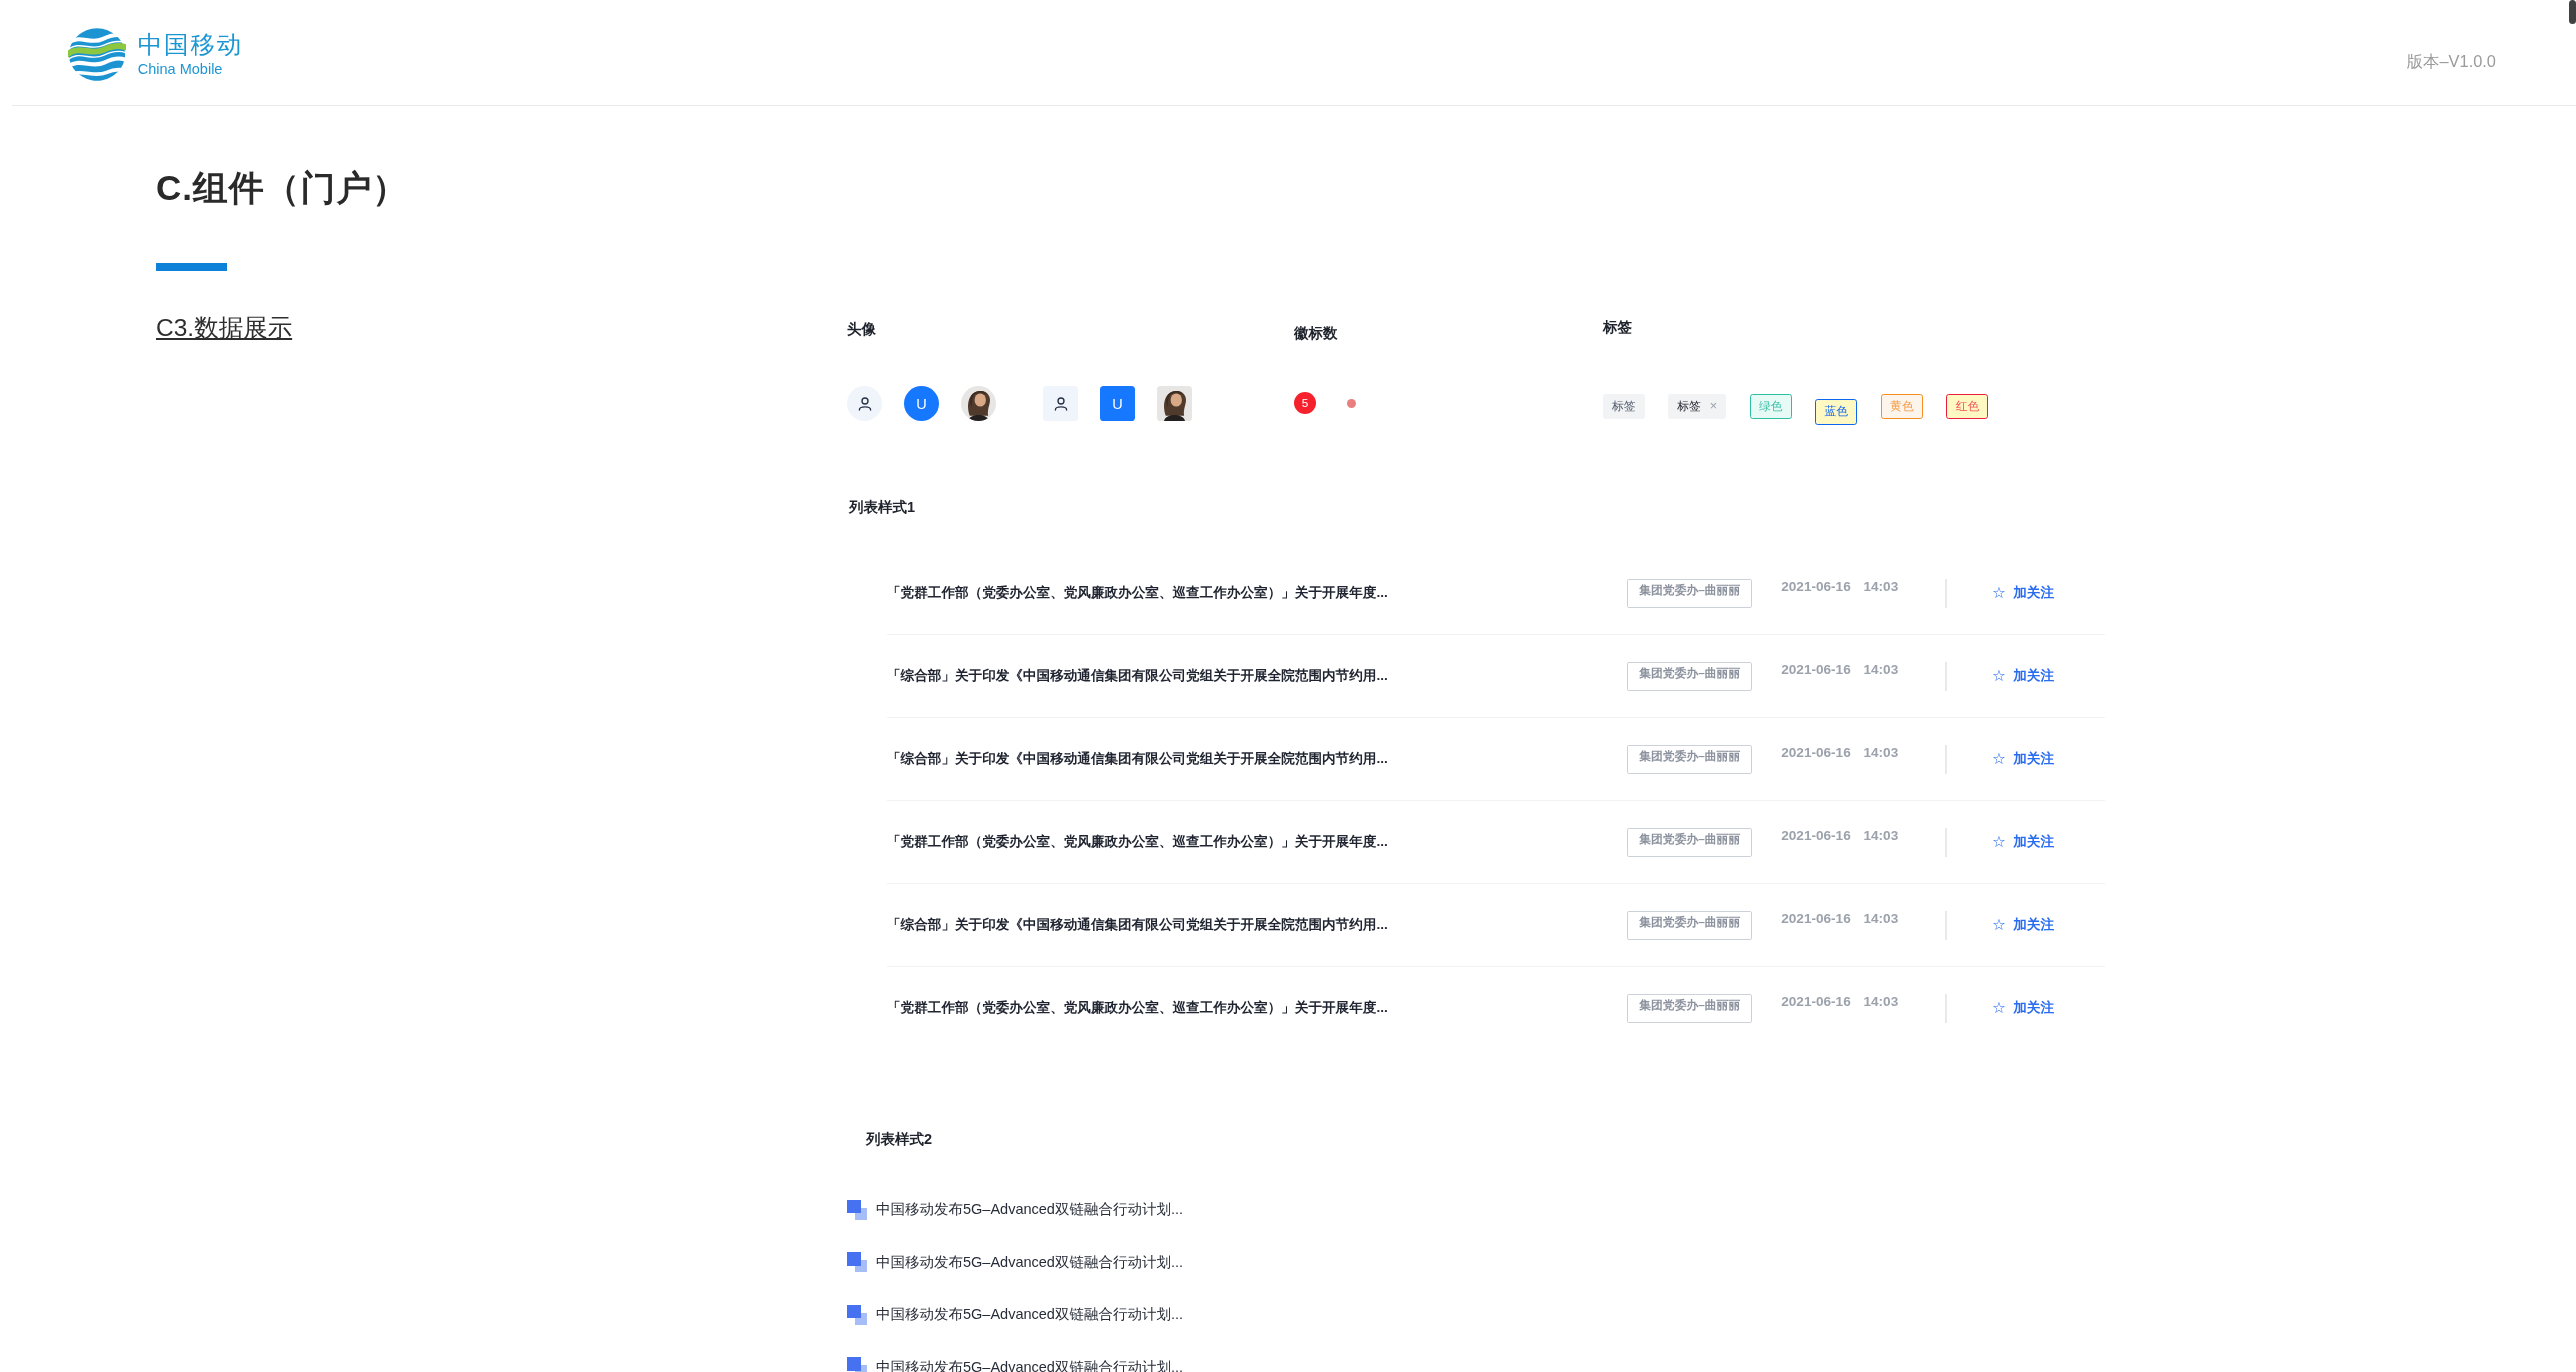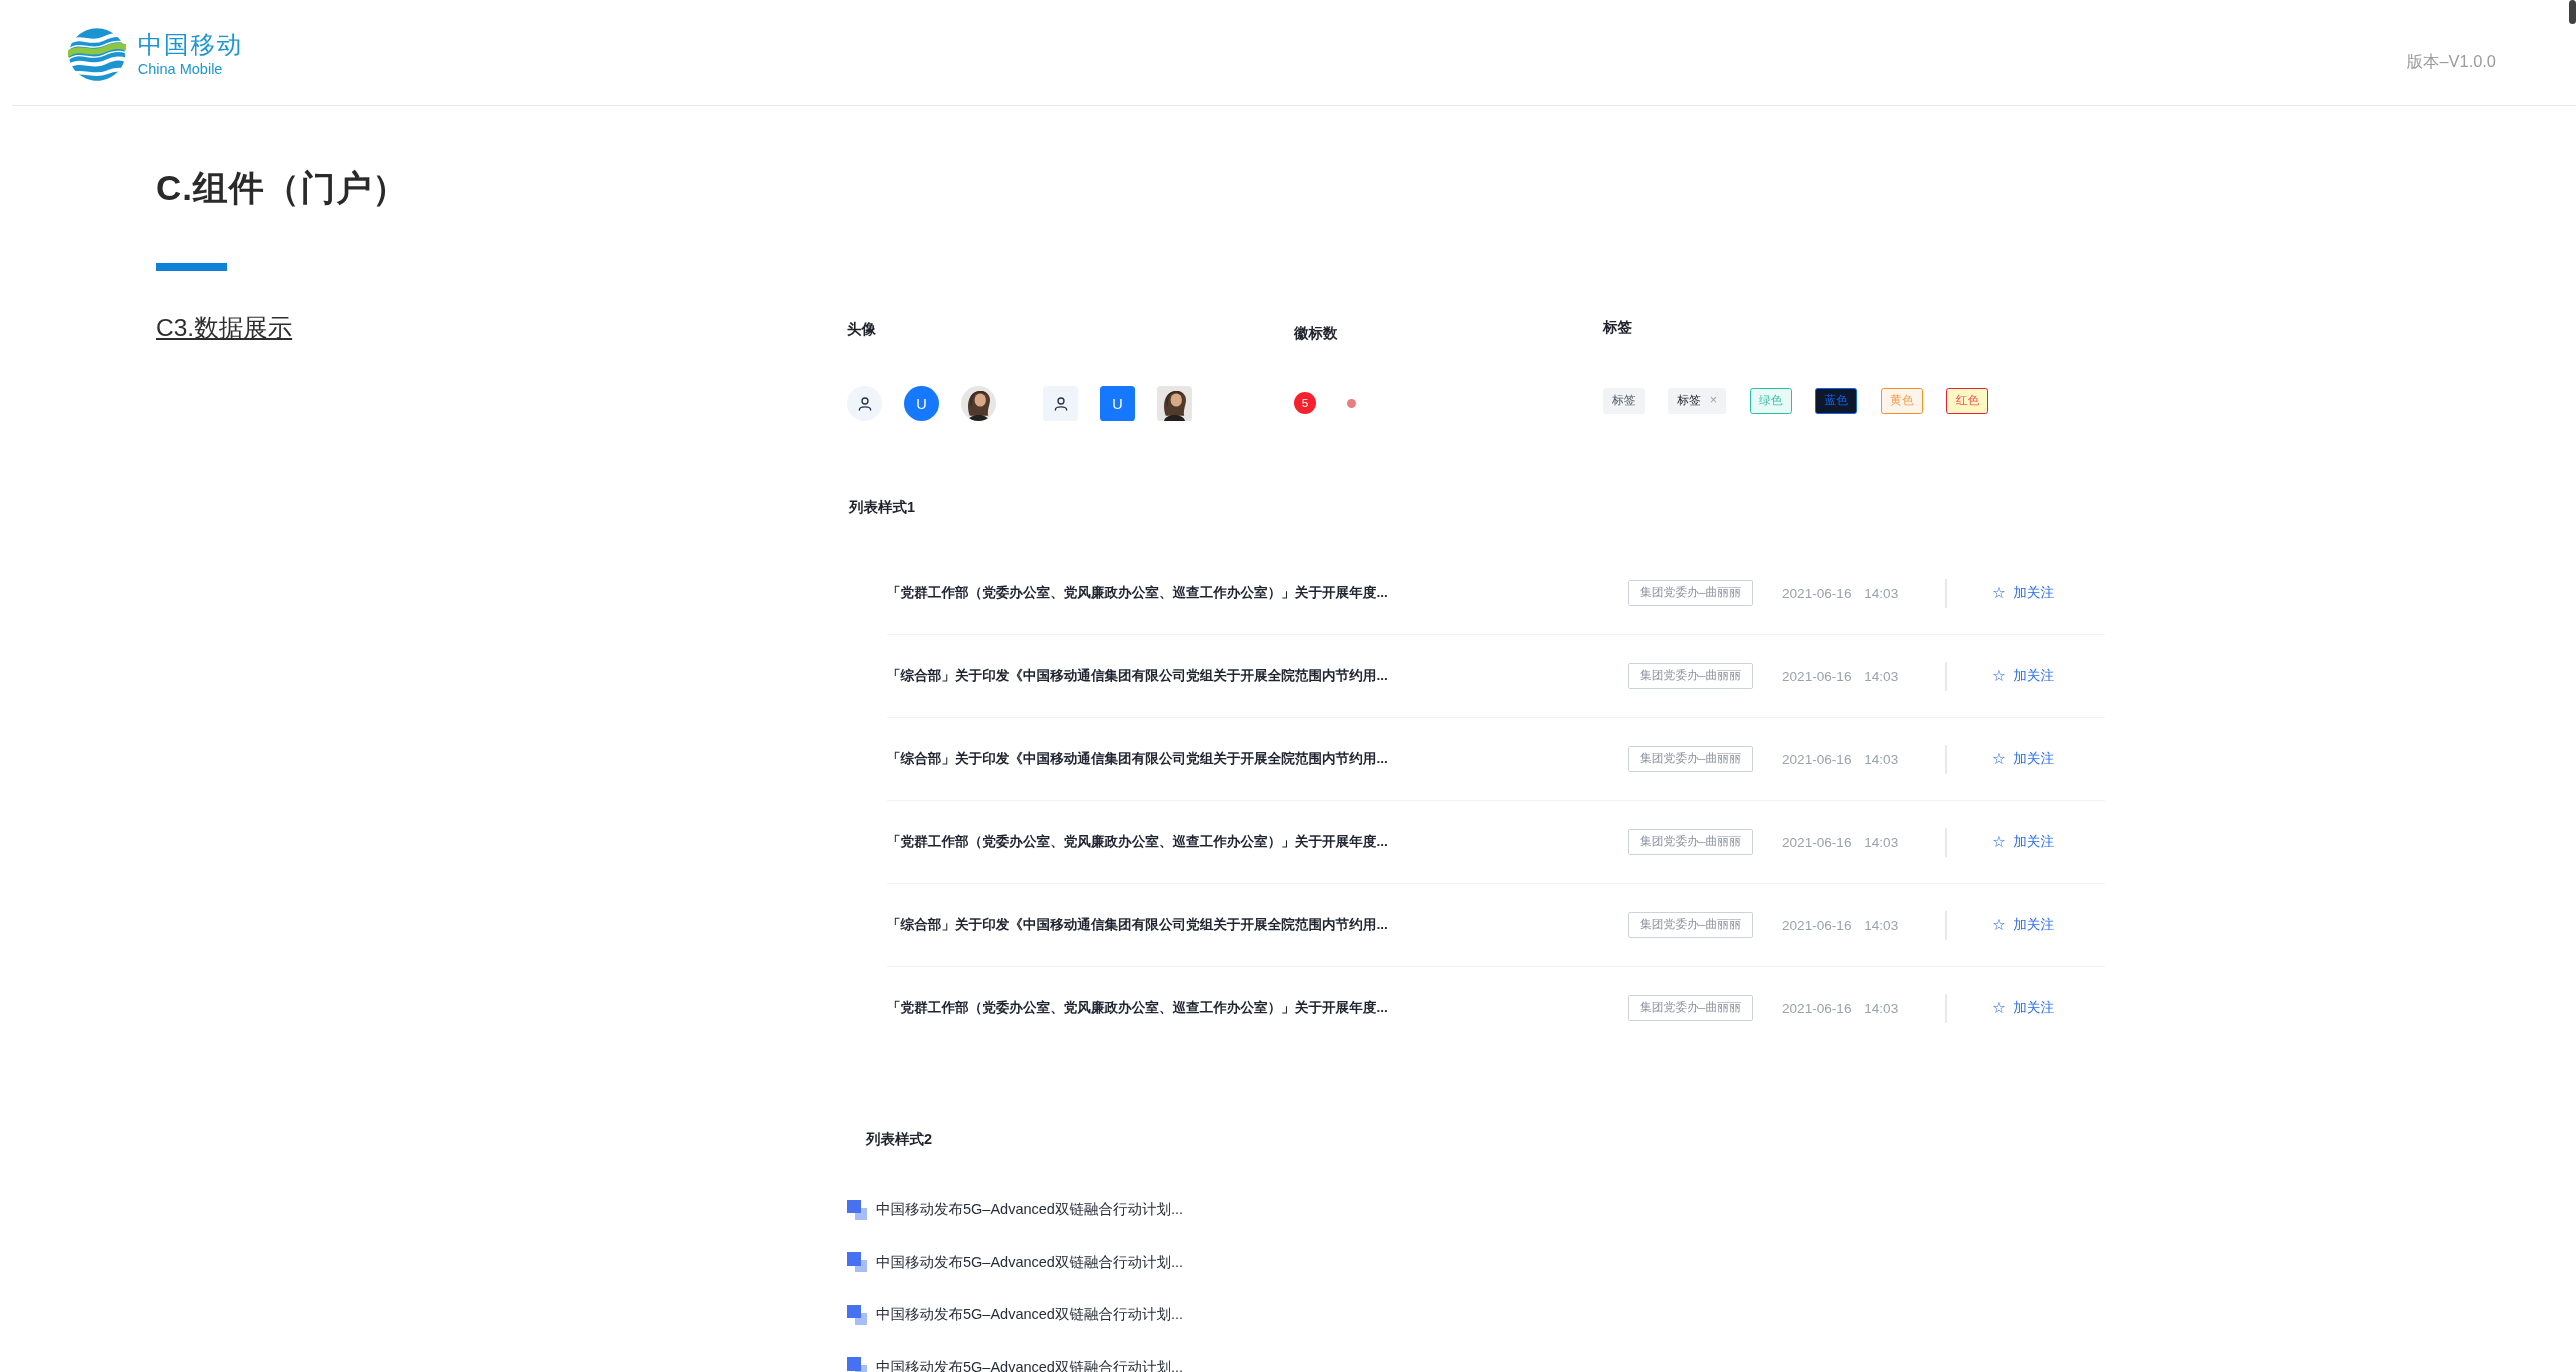--- a/index.html
+++ b/index.html
@@ -50,21 +50,21 @@
   .tag.gray-close{background:#f2f3f5;color:#1d2129;display:flex;align-items:center;gap:9px;}
   .tag-close{color:#9aa1ab;font-size:12.7px;cursor:pointer;}
   .tag.colored{border:1.8px solid;line-height:22px;padding:0 8.2px;background:#fff;}
 
   
   .list1-label{position:absolute;left:849px;top:498px;}
   .list1{position:absolute;left:887px;top:552px;width:1218px;}
   .row{height:82px;display:flex;align-items:center;border-bottom:1.8px solid #f1f2f4;}
   .row:last-child{border-bottom:none;}
   .row-title{font-size:13.6px;font-weight:700;color:#1f2430;white-space:nowrap;overflow:hidden;cursor:pointer;}
-  .row-meta{margin-left:auto;display:flex;align-items:center;padding-right:51px;}
+  .row-meta{margin-left:auto;display:flex;padding-right:51px;font-weight:bold;}
   .src-tag{border:1.8px solid #ccd1d9;color:#8b929e;font-size:11.8px;padding:3.6px 11px;border-radius:1.8px;background:#fff;white-space:nowrap;}
   .date{margin-left:29px;color:#9ba2ac;font-size:13.6px;white-space:nowrap;}
   .time{margin-left:12.7px;}
   .vdiv{margin-left:47px;width:1.8px;height:29px;background:#e7e9ec;}
   .follow{margin-left:45px;display:flex;align-items:center;gap:7.3px;color:#2a6cf0;font-size:13.6px;cursor:pointer;text-decoration:none;}
   .follow .star{font-size:15.5px;line-height:1;}
 
   
   .list2-label{position:absolute;left:866px;top:1130px;}
   .list2{position:absolute;left:847px;top:1196px;}
@@ -159,21 +159,21 @@
 
   <div class="tags-block">
     <div class="block-label">标签</div>
     <div class="tag-row">
       <span class="tag gray">标签</span>
       <span class="tag gray-close">
         <span>标签</span>
         <span class="tag-close">×</span>
       </span>
       <span class="tag colored" style="color: rgb(58, 191, 168); border-color: rgb(43, 191, 164); background-color: rgb(232, 250, 245);">绿色</span>
-      <span class="tag colored" style="color: rgb(18, 102, 241); border-color: rgb(13, 102, 238); background-color: #0f172a;">蓝色</span>
+      <span class="tag colored" style="color: rgb(18, 102, 241); border-color: rgb(13, 102, 238); background-color: #fef9c3; margin-top: 11px;">蓝色</span>
       <span class="tag colored" style="color: rgb(245, 155, 69); border-color: rgb(245, 143, 30); background-color: rgb(253, 245, 236);">黄色</span>
       <span class="tag colored" style="color: rgb(242, 84, 94); border-color: rgb(234, 30, 60); background-color: #fef9c3;">红色</span>
     </div>
   </div>
 
   <div class="block-label list1-label">列表样式1</div>
   <div class="list1">
 
     <div class="row">
       <div class="row-title">「党群工作部（党委办公室、党风廉政办公室、巡查工作办公室）」关于开展年度...</div>

